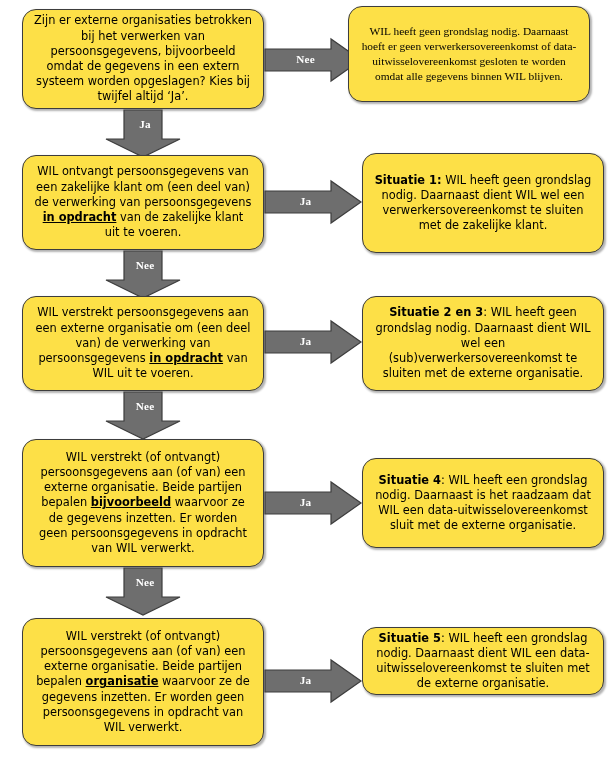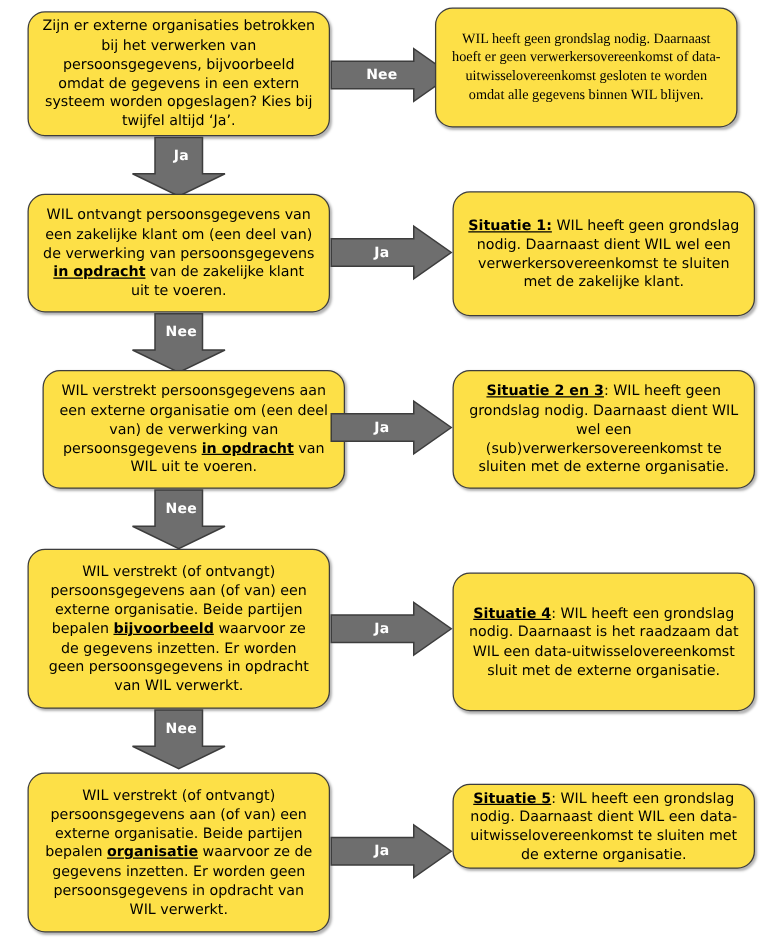--- a/index.html
+++ b/index.html
@@ -38,31 +38,31 @@
     line-height: 15.2px;
     padding: 6px 11px;
     box-shadow: 1.5px 1.5px 2px rgba(0,0,0,0.30);
   }
   .node .txt {
     display: block;
     width: 100%;
   }
   .node b {
     font-weight: bold;
-    text-decoration: underline;
   }
   .node u.bu {
     font-weight: bold;
     text-decoration: underline;
     text-align: center;
   }
 
   
   .arrow {
     position: absolute;
+    font-family: Liberation Serif, serif;
   }
   .arrow svg {
     display: block;
     overflow: visible;
   }
   .arrow .alabel {
     position: absolute;
     color: #ffffff;
     font-weight: bold;
     font-size: 11.2px;
@@ -127,21 +127,21 @@
     <span class="txt"><b>Situatie 1:</b> WIL heeft geen grondslag nodig. Daarnaast dient WIL wel een verwerkersovereenkomst te sluiten met de zakelijke klant.</span>
   </div>
 
   <div class="arrow v" style="left:105px; top:251px; width:80px; height:48px;">
     <svg width="80" height="48" viewBox="0 0 80 48" aria-hidden="true">
       <polygon points="19,0 57,0 57,29 75,29 38,47 1,29 19,29" fill="#6e6e6e" stroke="#3d3d3d" stroke-width="1.2"></polygon>
     </svg>
     <span class="alabel">Nee</span>
   </div>
 
-  <div class="node" style="left:22px; top:296px; width:242px; height:95px;margin-left:12px;">
+  <div class="node" style="left:22px; top:296px; width:242px; height:95px;">
     <span class="txt">WIL verstrekt persoonsgegevens aan een externe organisatie om (een deel van) de verwerking van persoonsgegevens <u class="bu">in opdracht</u> van WIL uit te voeren.</span>
   </div>
 
   <div class="arrow h" style="left:265px; top:320px; width:97px; height:44px;">
     <svg width="97" height="44" viewBox="0 0 97 44" aria-hidden="true">
       <polygon points="0,11 66,11 66,1 96,22 66,43 66,33 0,33" fill="#6e6e6e" stroke="#3d3d3d" stroke-width="1.2"></polygon>
     </svg>
     <span class="alabel">Ja</span>
   </div>
 
@@ -160,21 +160,21 @@
     <span class="txt">WIL verstrekt (of ontvangt) persoonsgegevens aan (of van) een externe organisatie. Beide partijen bepalen <u class="bu">bijvoorbeeld</u> waarvoor ze de gegevens inzetten. Er worden geen persoonsgegevens in opdracht van WIL verwerkt.</span>
   </div>
 
   <div class="arrow h" style="left:265px; top:481px; width:97px; height:44px;">
     <svg width="97" height="44" viewBox="0 0 97 44" aria-hidden="true">
       <polygon points="0,11 66,11 66,1 96,22 66,43 66,33 0,33" fill="#6e6e6e" stroke="#3d3d3d" stroke-width="1.2"></polygon>
     </svg>
     <span class="alabel">Ja</span>
   </div>
 
-  <div class="node" style="left:362px; top:458px; width:242px; height:111px;">
+  <div class="node" style="left:362px; top:458px; width:242px; height:90px;">
     <span class="txt"><b>Situatie 4</b>: WIL heeft een grondslag nodig. Daarnaast is het raadzaam dat WIL een data-uitwisselovereenkomst sluit met de externe organisatie.</span>
   </div>
 
   <div class="arrow v" style="left:105px; top:568px; width:80px; height:48px;">
     <svg width="80" height="48" viewBox="0 0 80 48" aria-hidden="true">
       <polygon points="19,0 57,0 57,29 75,29 38,47 1,29 19,29" fill="#6e6e6e" stroke="#3d3d3d" stroke-width="1.2"></polygon>
     </svg>
     <span class="alabel">Nee</span>
   </div>
 

